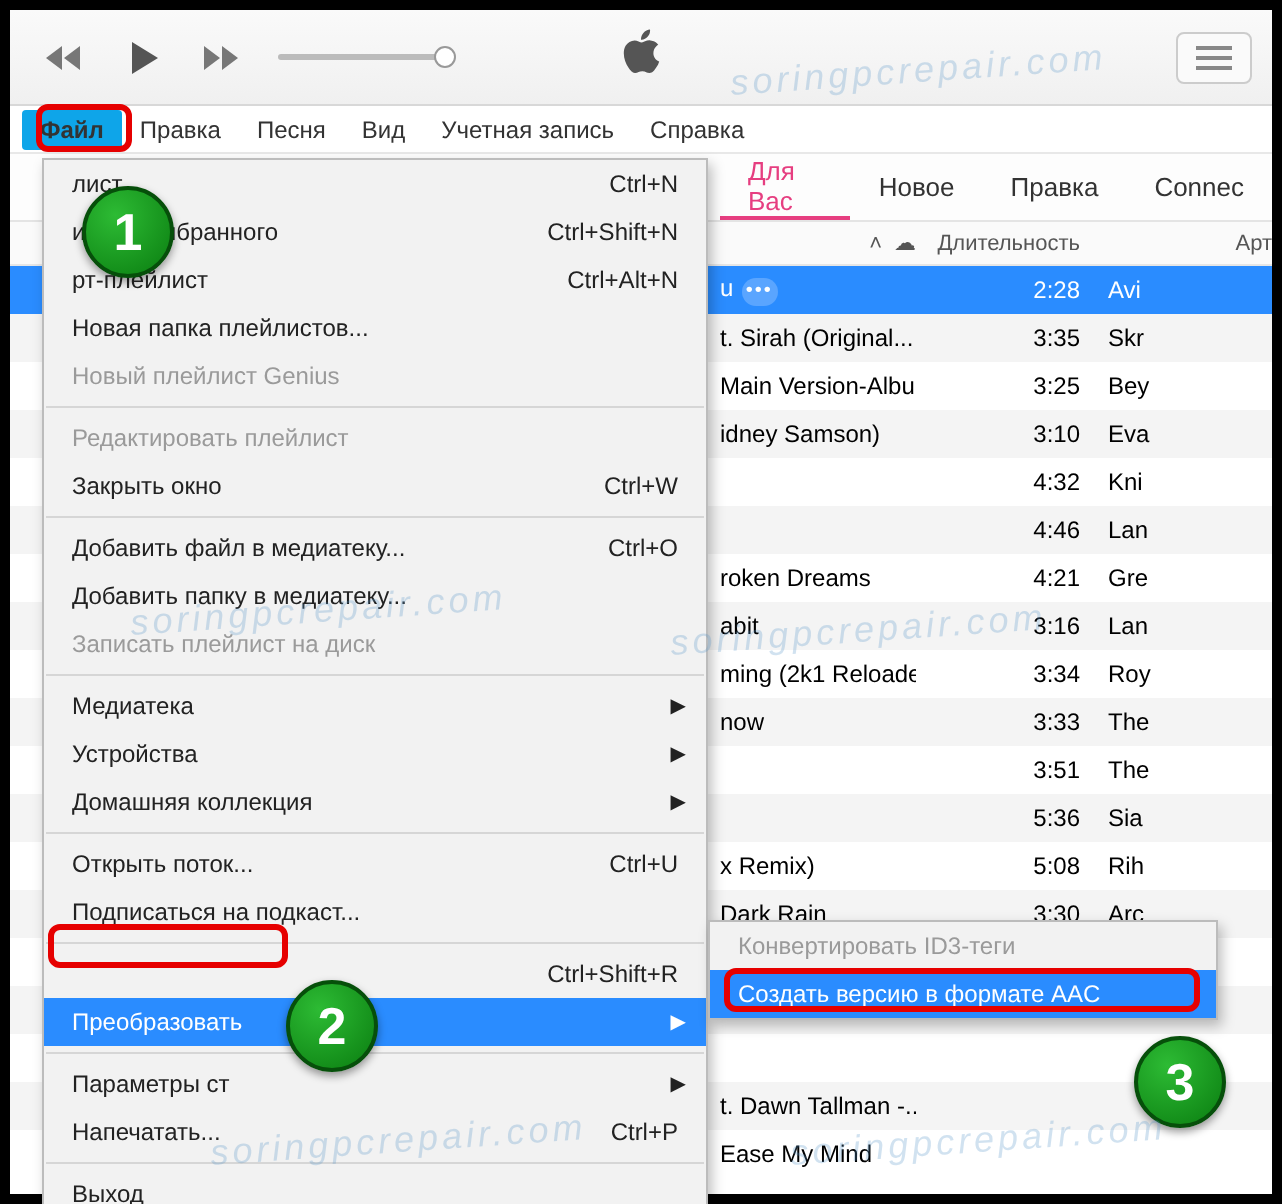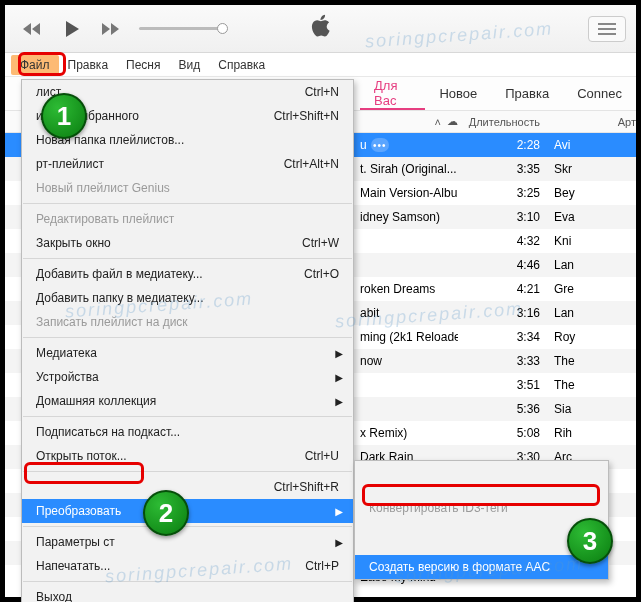--- a/index.html
+++ b/index.html
@@ -8,21 +8,21 @@
 .topbar { height: 48px; background: linear-gradient(#fafafa,#f0f0f0); border-bottom: 1px solid #d8d8d8; display: flex; align-items: center; padding: 0 10px; position: relative; }
 .pb-controls { display: flex; align-items: center; gap: 6px; }
 .pb-btn { width: 34px; height: 26px; display: flex; align-items: center; justify-content: center; color: #666; }
 .vol { display: flex; align-items: center; margin-left: 10px; }
 .vol-track { width: 88px; height: 3px; background: #bbb; border-radius: 2px; position: relative; }
 .vol-thumb { position: absolute; left: 78px; top: -4px; width: 11px; height: 11px; background: #fff; border: 1px solid #999; border-radius: 50%; }
 .apple-logo { position: absolute; left: 50%; transform: translateX(-50%); color: #555; font-size: 22px; }
 .list-btn { margin-left: auto; width: 38px; height: 26px; border: 1px solid #ccc; border-radius: 4px; display: flex; align-items: center; justify-content: center; color: #777; background: #fafafa; }
 .menubar { height: 24px; background: #fff; border-bottom: 1px solid #e8e8e8; display: flex; align-items: center; padding: 0 6px; font-size: 12px; color: #333; position: relative; z-index: 50; }
 .mnu { padding: 3px 9px; border-radius: 2px; }
-.mnu.file { background: #fdba74; }
+.mnu.file { background: #0ea5e9; font-weight: bold; }
 .file-hl { position: absolute; border: 3px solid #e60000; border-radius: 6px; z-index: 80; }
 .tabs { height: 34px; background: #fdfdfd; border-bottom: 1px solid #e4e4e4; display: flex; align-items: center; font-size: 13px; color: #333; padding-left: 355px; }
 .tab { padding: 0 14px; height: 100%; display: flex; align-items: center; }
 .tab.active { color: #e63e80; border-bottom: 2px solid #e63e80; }
 .colhdr { height: 22px; background: #fafafa; border-bottom: 1px solid #e6e6e6; display: flex; align-items: center; font-size: 11px; color: #555; padding-left: 355px; }
 .col-sort { width: 98px; display: flex; justify-content: flex-end; align-items: center; gap: 6px; }
 .col-dur { width: 90px; text-align: right; padding-right: 8px; }
 .col-art { flex: 1; padding-left: 6px; text-align: right; }
 .rows { position: absolute; left: 0; right: 0; top: 128px; bottom: 0; overflow: hidden; }
 .row { height: 24px; display: flex; align-items: center; font-size: 12px; padding-left: 355px; }
@@ -33,21 +33,21 @@
 .r-art { flex: 1; padding-left: 6px; overflow: hidden; white-space: nowrap; }
 .more-dots { display: inline-flex; width: 18px; height: 14px; background: #5aa5ff; border-radius: 8px; align-items: center; justify-content: center; margin-left: 4px; font-size: 10px; color: #fff; letter-spacing: 1px; }
 .dropdown { position: absolute; left: 16px; top: 74px; width: 333px; background: #f2f2f2; border: 1px solid #bcbcbc; box-shadow: 2px 3px 6px rgba(0,0,0,.25); z-index: 60; font-size: 12px; color: #222; }
 .dd-item { height: 24px; display: flex; align-items: center; padding: 0 14px; position: relative; }
 .dd-item.disabled { color: #9a9a9a; }
 .dd-item.hover { background: #2a8cff; color: #fff; }
 .dd-sep { height: 1px; background: #d6d6d6; margin: 3px 1px; }
 .dd-short { position: absolute; right: 14px; color: inherit; }
 .dd-arrow { position: absolute; right: 10px; font-size: 10px; }
 .submenu { position: absolute; left: 349px; top: 455px; width: 255px; background: #f2f2f2; border: 1px solid #bcbcbc; box-shadow: 2px 3px 6px rgba(0,0,0,.25); z-index: 70; font-size: 12px; }
-.sm-item { height: 24px; display: flex; align-items: center; padding: 0 14px; color: #222; margin-top: 35px; }
+.sm-item { height: 24px; display: flex; align-items: center; padding: 0 14px; color: #222; }
 .sm-item.disabled { color: #9a9a9a; }
 .sm-item.hover { background: #2a8cff; color: #fff; }
 .badge { position: absolute; width: 46px; height: 46px; border-radius: 50%; background: radial-gradient(circle at 35% 30%, #2dbb34, #0a7d10); border: 2px solid #064f0a; color: #fff; font-size: 26px; font-weight: bold; display: flex; align-items: center; justify-content: center; box-shadow: 0 2px 4px rgba(0,0,0,.4); z-index: 90; }
 .wm { position: absolute; color: rgba(90,150,200,.28); font-style: italic; font-size: 18px; letter-spacing: 2px; z-index: 95; transform: rotate(-4deg); pointer-events: none; }
 </style>
 </head>
 <body>
 
 <div class="frame">
 
@@ -84,20 +84,21 @@
           <path stroke="#888" stroke-width="2" d="M0 1h18M0 6h18M0 11h18"></path>
         </svg>
     </div>
   </div>
 
   <div class="menubar">
     <div class="mnu file">Файл</div>
     <div class="mnu">Правка</div>
     <div class="mnu">Песня</div>
     <div class="mnu">Вид</div>
+    <div class="mnu">Учетная запись</div>
     <div class="mnu">Справка</div>
   </div>
 
   <div class="tabs">
     <div class="tab active">Для Вас</div>
     <div class="tab">Новое</div>
     <div class="tab">Правка</div>
     <div class="tab">Connec</div>
   </div>
 
@@ -211,26 +212,26 @@
   <div class="dropdown" id="dd">
       <div class="dd-item">
         <span>лист</span>
         <span class="dd-short">Ctrl+N</span>
       </div>
       <div class="dd-item">
         <span>ист из выбранного</span>
         <span class="dd-short">Ctrl+Shift+N</span>
       </div>
       <div class="dd-item">
-        <span>Новая папка плейлистов...</span>
-      </div>
-      <div class="dd-item">
         <span>рт-плейлист</span>
         <span class="dd-short">Ctrl+Alt+N</span>
       </div>
+      <div class="dd-item">
+        <span>Новая папка плейлистов...</span>
+      </div>
       <div class="dd-item disabled">
         <span>Новый плейлист Genius</span>
       </div>
       <div class="dd-sep"></div>
       <div class="dd-item disabled">
         <span>Редактировать плейлист</span>
       </div>
       <div class="dd-item">
         <span>Закрыть окно</span>
         <span class="dd-short">Ctrl+W</span>
@@ -254,25 +255,25 @@
       <div class="dd-item">
         <span>Устройства</span>
         <span class="dd-arrow">▶</span>
       </div>
       <div class="dd-item">
         <span>Домашняя коллекция</span>
         <span class="dd-arrow">▶</span>
       </div>
       <div class="dd-sep"></div>
       <div class="dd-item">
-        <span>Подписаться на подкаст...</span>
-      </div>
-      <div class="dd-item">
         <span>Открыть поток...</span>
         <span class="dd-short">Ctrl+U</span>
+      </div>
+      <div class="dd-item">
+        <span>Подписаться на подкаст...</span>
       </div>
       <div class="dd-sep"></div>
       <div class="dd-item">
         <span class="dd-short">Ctrl+Shift+R</span>
       </div>
       <div class="dd-item hover">
         <span>Преобразовать</span>
         <span class="dd-arrow">▶</span>
       </div>
       <div class="dd-sep"></div>

